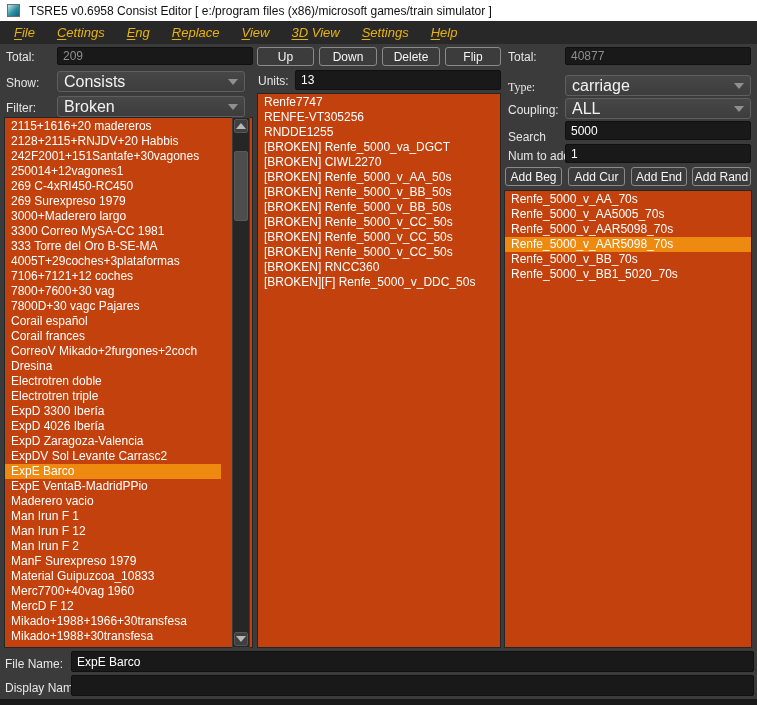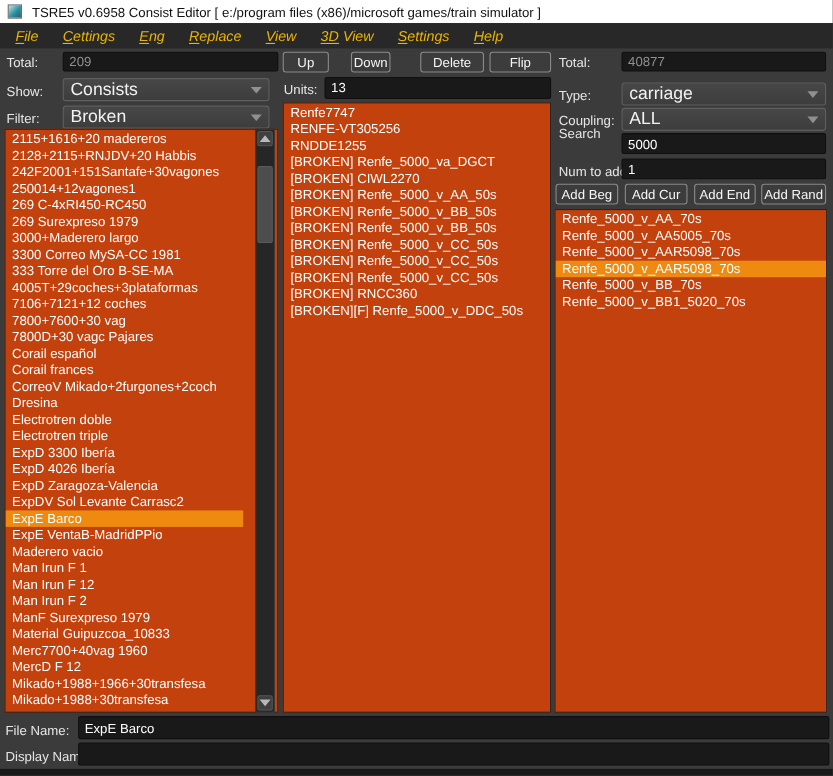--- a/index.html
+++ b/index.html
@@ -121,24 +121,24 @@
   <div class="scrollbar" style="left:232px; top:117px; height:531px;">
     <div class="sb-btn up">
         <span class="arrow-up"></span>
       </div>
     <div class="sb-thumb" style="top:33px; height:70px;"></div>
     <div class="sb-btn down">
         <span class="arrow-down"></span>
       </div>
   </div>
 
-  <div class="btn" style="left:257px; top:47px; width:42px; height:19px;">
+  <div class="btn" style="left:257px; top:47px; width:57px; height:19px;">
       <span>Up</span>
     </div>
-  <div class="btn" style="left:319px; top:47px; width:36px; height:19px;">
+  <div class="btn" style="left:319px; top:47px; width:58px; height:19px;">
       <span>Down</span>
     </div>
   <div class="btn" style="left:382px; top:47px; width:58px; height:19px;">
       <span>Delete</span>
     </div>
   <div class="btn" style="left:445px; top:47px; width:56px; height:19px;">
       <span>Flip</span>
     </div>
 
   <div class="lbl" style="left:258px; top:74px;">Units:</div>
@@ -160,33 +160,33 @@
       <div class="list-item">[BROKEN] Renfe_5000_v_CC_50s</div>
       <div class="list-item">[BROKEN] RNCC360</div>
       <div class="list-item">[BROKEN][F] Renfe_5000_v_DDC_50s</div>
     </div>
 
   <div class="lbl" style="left:508px; top:50px;">Total:</div>
   <div class="field disabled" style="left:565px; top:47px; width:186px; height:18px;">
       <span>40877</span>
     </div>
 
-  <div class="lbl" style="left:508px; top:80px;">Type:</div>
+  <div class="lbl" style="left:508px; top:80px;font-family:Liberation Serif, serif;">Type:</div>
   <div class="combo" style="left:565px; top:75px; width:186px; height:21px;">
     <span class="combo-text">carriage</span>
     <span class="combo-arrow"></span>
   </div>
 
   <div class="lbl" style="left:508px; top:103px;">Coupling:</div>
   <div class="combo" style="left:565px; top:98px; width:186px; height:21px;">
     <span class="combo-text">ALL</span>
     <span class="combo-arrow"></span>
   </div>
 
-  <div class="lbl" style="left:508px; top:114px;text-align:center;">Search</div>
+  <div class="lbl" style="left:508px; top:130px;text-align:center;">Search</div>
   <div class="field" style="left:565px; top:121px; width:186px; height:19px;">
       <span>5000</span>
     </div>
 
   <div class="lbl" style="left:508px; top:149px;">Num to add</div>
   <div class="field" style="left:565px; top:144px; width:186px; height:19px;">
       <span>1</span>
     </div>
 
   <div class="btn" style="left:505px; top:167px; width:57px; height:19px;">

